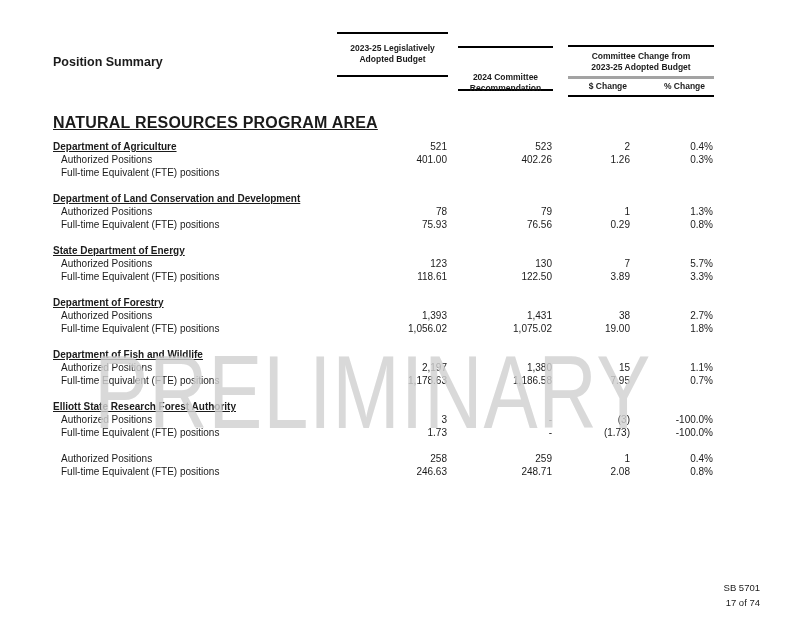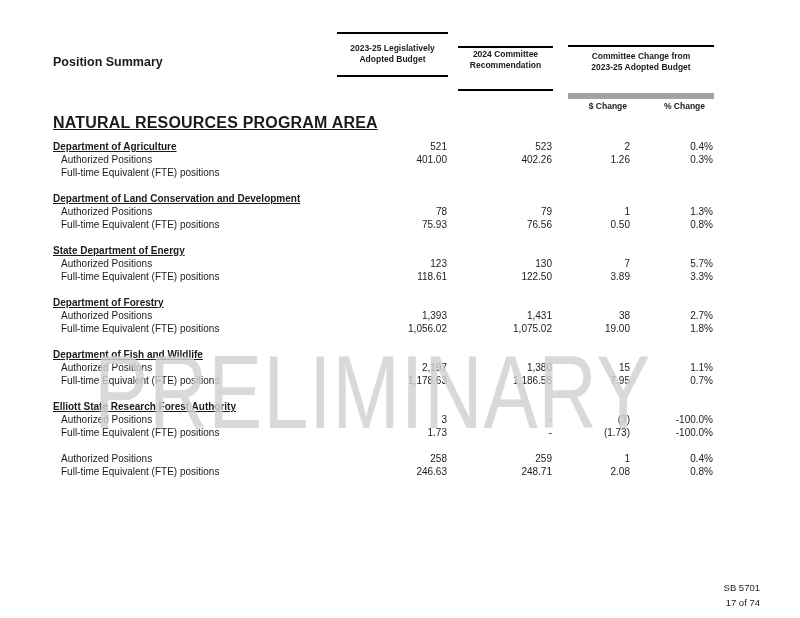--- a/index.html
+++ b/index.html
@@ -10,24 +10,24 @@
   }
   .title{position:absolute;left:53px;top:55px;font-size:12.5px;font-weight:bold;}
 
   
   .colhead{
     position:absolute;box-sizing:border-box;
     border-top:2px solid #000;border-bottom:2px solid #000;
     text-align:center;font-weight:bold;font-size:8.5px;line-height:10.5px;
   }
   .colhead-1{left:337px;width:111px;top:32px;height:45px;padding-top:9px;}
-  .colhead-2{left:458px;width:95px;top:46px;height:45px;padding-top:1px;text-align:center;}
+  .colhead-2{left:458px;width:95px;top:46px;height:45px;padding-top:24px;text-align:center;}
   .colhead-3{left:568px;width:146px;top:45px;height:52px;padding-top:4px;}
   .subhead{
-    display:flex;margin-top:21px;border-top:6px solid #a3a3a3;
+    display:flex;margin-top:4px;border-top:3px solid #a3a3a3;
     padding-top:2px;height:12px;box-sizing:border-box;
   }
   .subhead .sub1{width:62px;text-align:right;padding-right:3px;box-sizing:border-box;}
   .subhead .sub2{flex:1;text-align:right;padding-right:9px;box-sizing:border-box;}
 
   .area-heading{
     position:absolute;left:53px;top:114px;font-size:16px;font-weight:bold;
     text-decoration:underline;letter-spacing:0.2px;
   }
 
@@ -116,21 +116,21 @@
           <div class="cell label sub">Authorized Positions</div>
           <div class="cell v v0">78</div>
           <div class="cell v v1">79</div>
           <div class="cell v v2">1</div>
           <div class="cell v v3">1.3%</div>
         </div>
         <div class="row">
           <div class="cell label sub">Full-time Equivalent (FTE) positions</div>
           <div class="cell v v0">75.93</div>
           <div class="cell v v1">76.56</div>
-          <div class="cell v v2">0.50</div>
+          <div class="cell v v2">0.29</div>
           <div class="cell v v3">0.8%</div>
         </div>
       </div>
       <div class="section">
         <div class="row">
           <div class="cell label heading">State Department of Energy</div>
           <div class="cell v v0"></div>
           <div class="cell v v1"></div>
           <div class="cell v v2"></div>
           <div class="cell v v3"></div>

